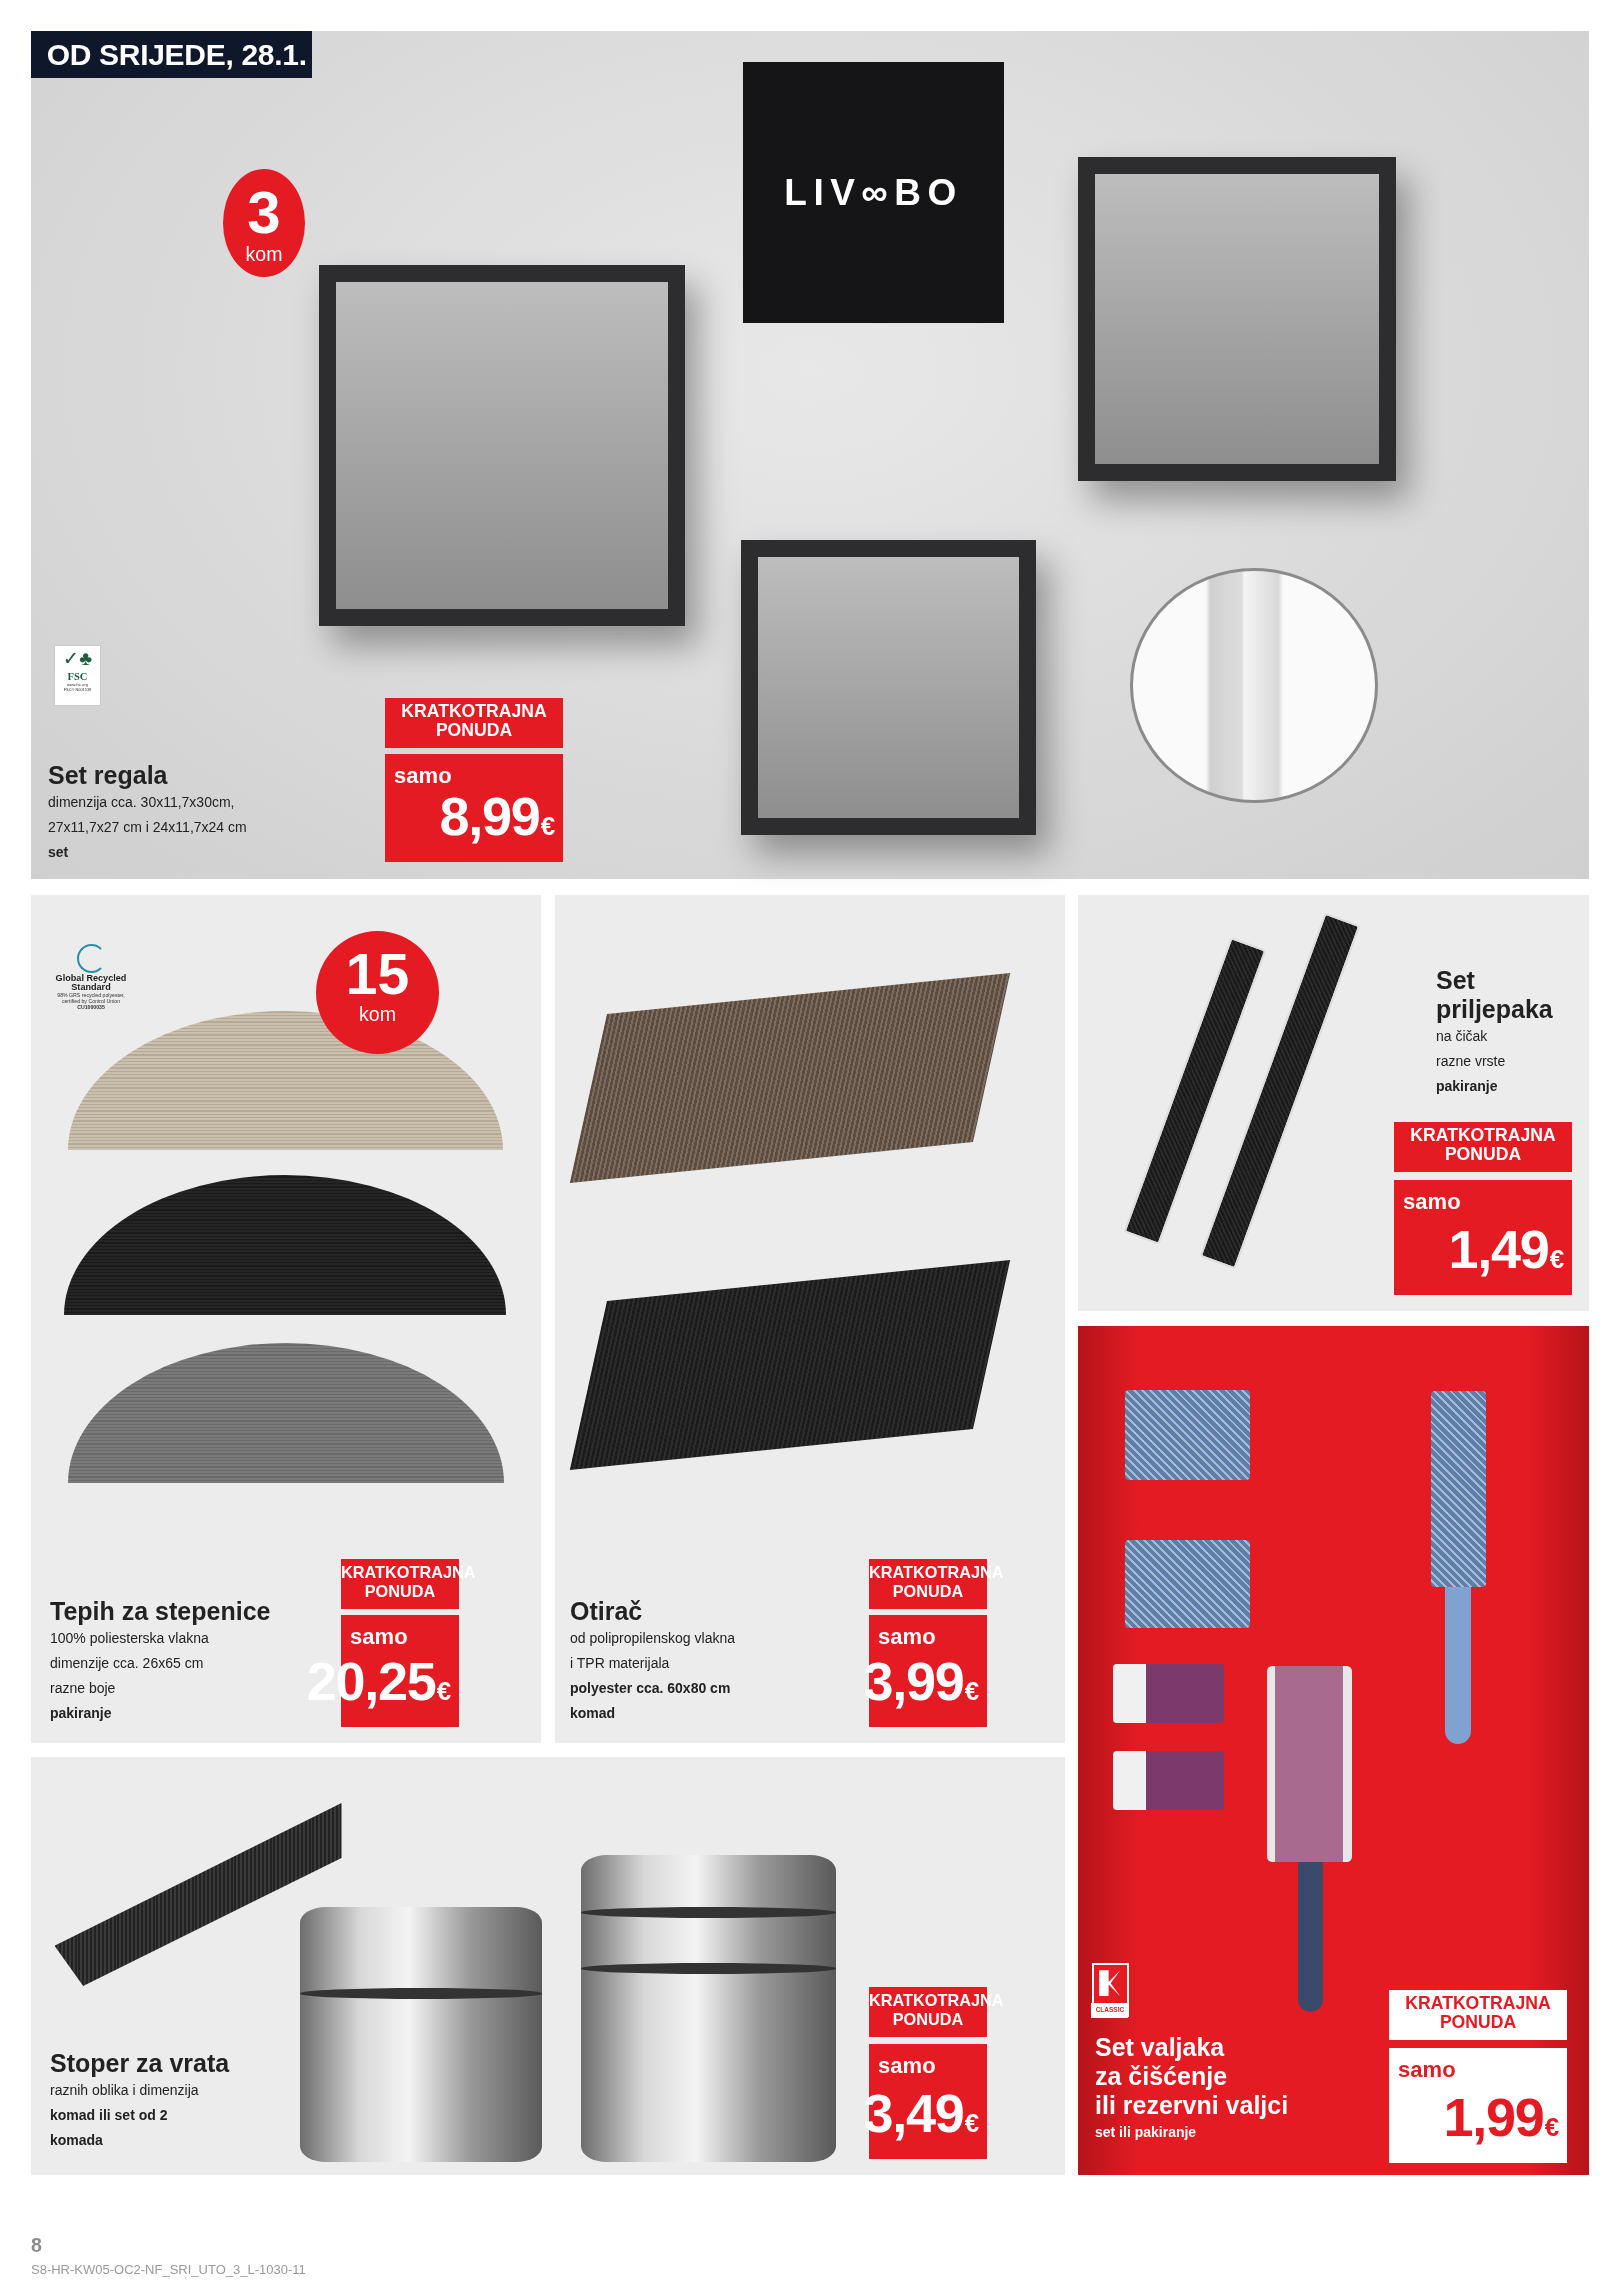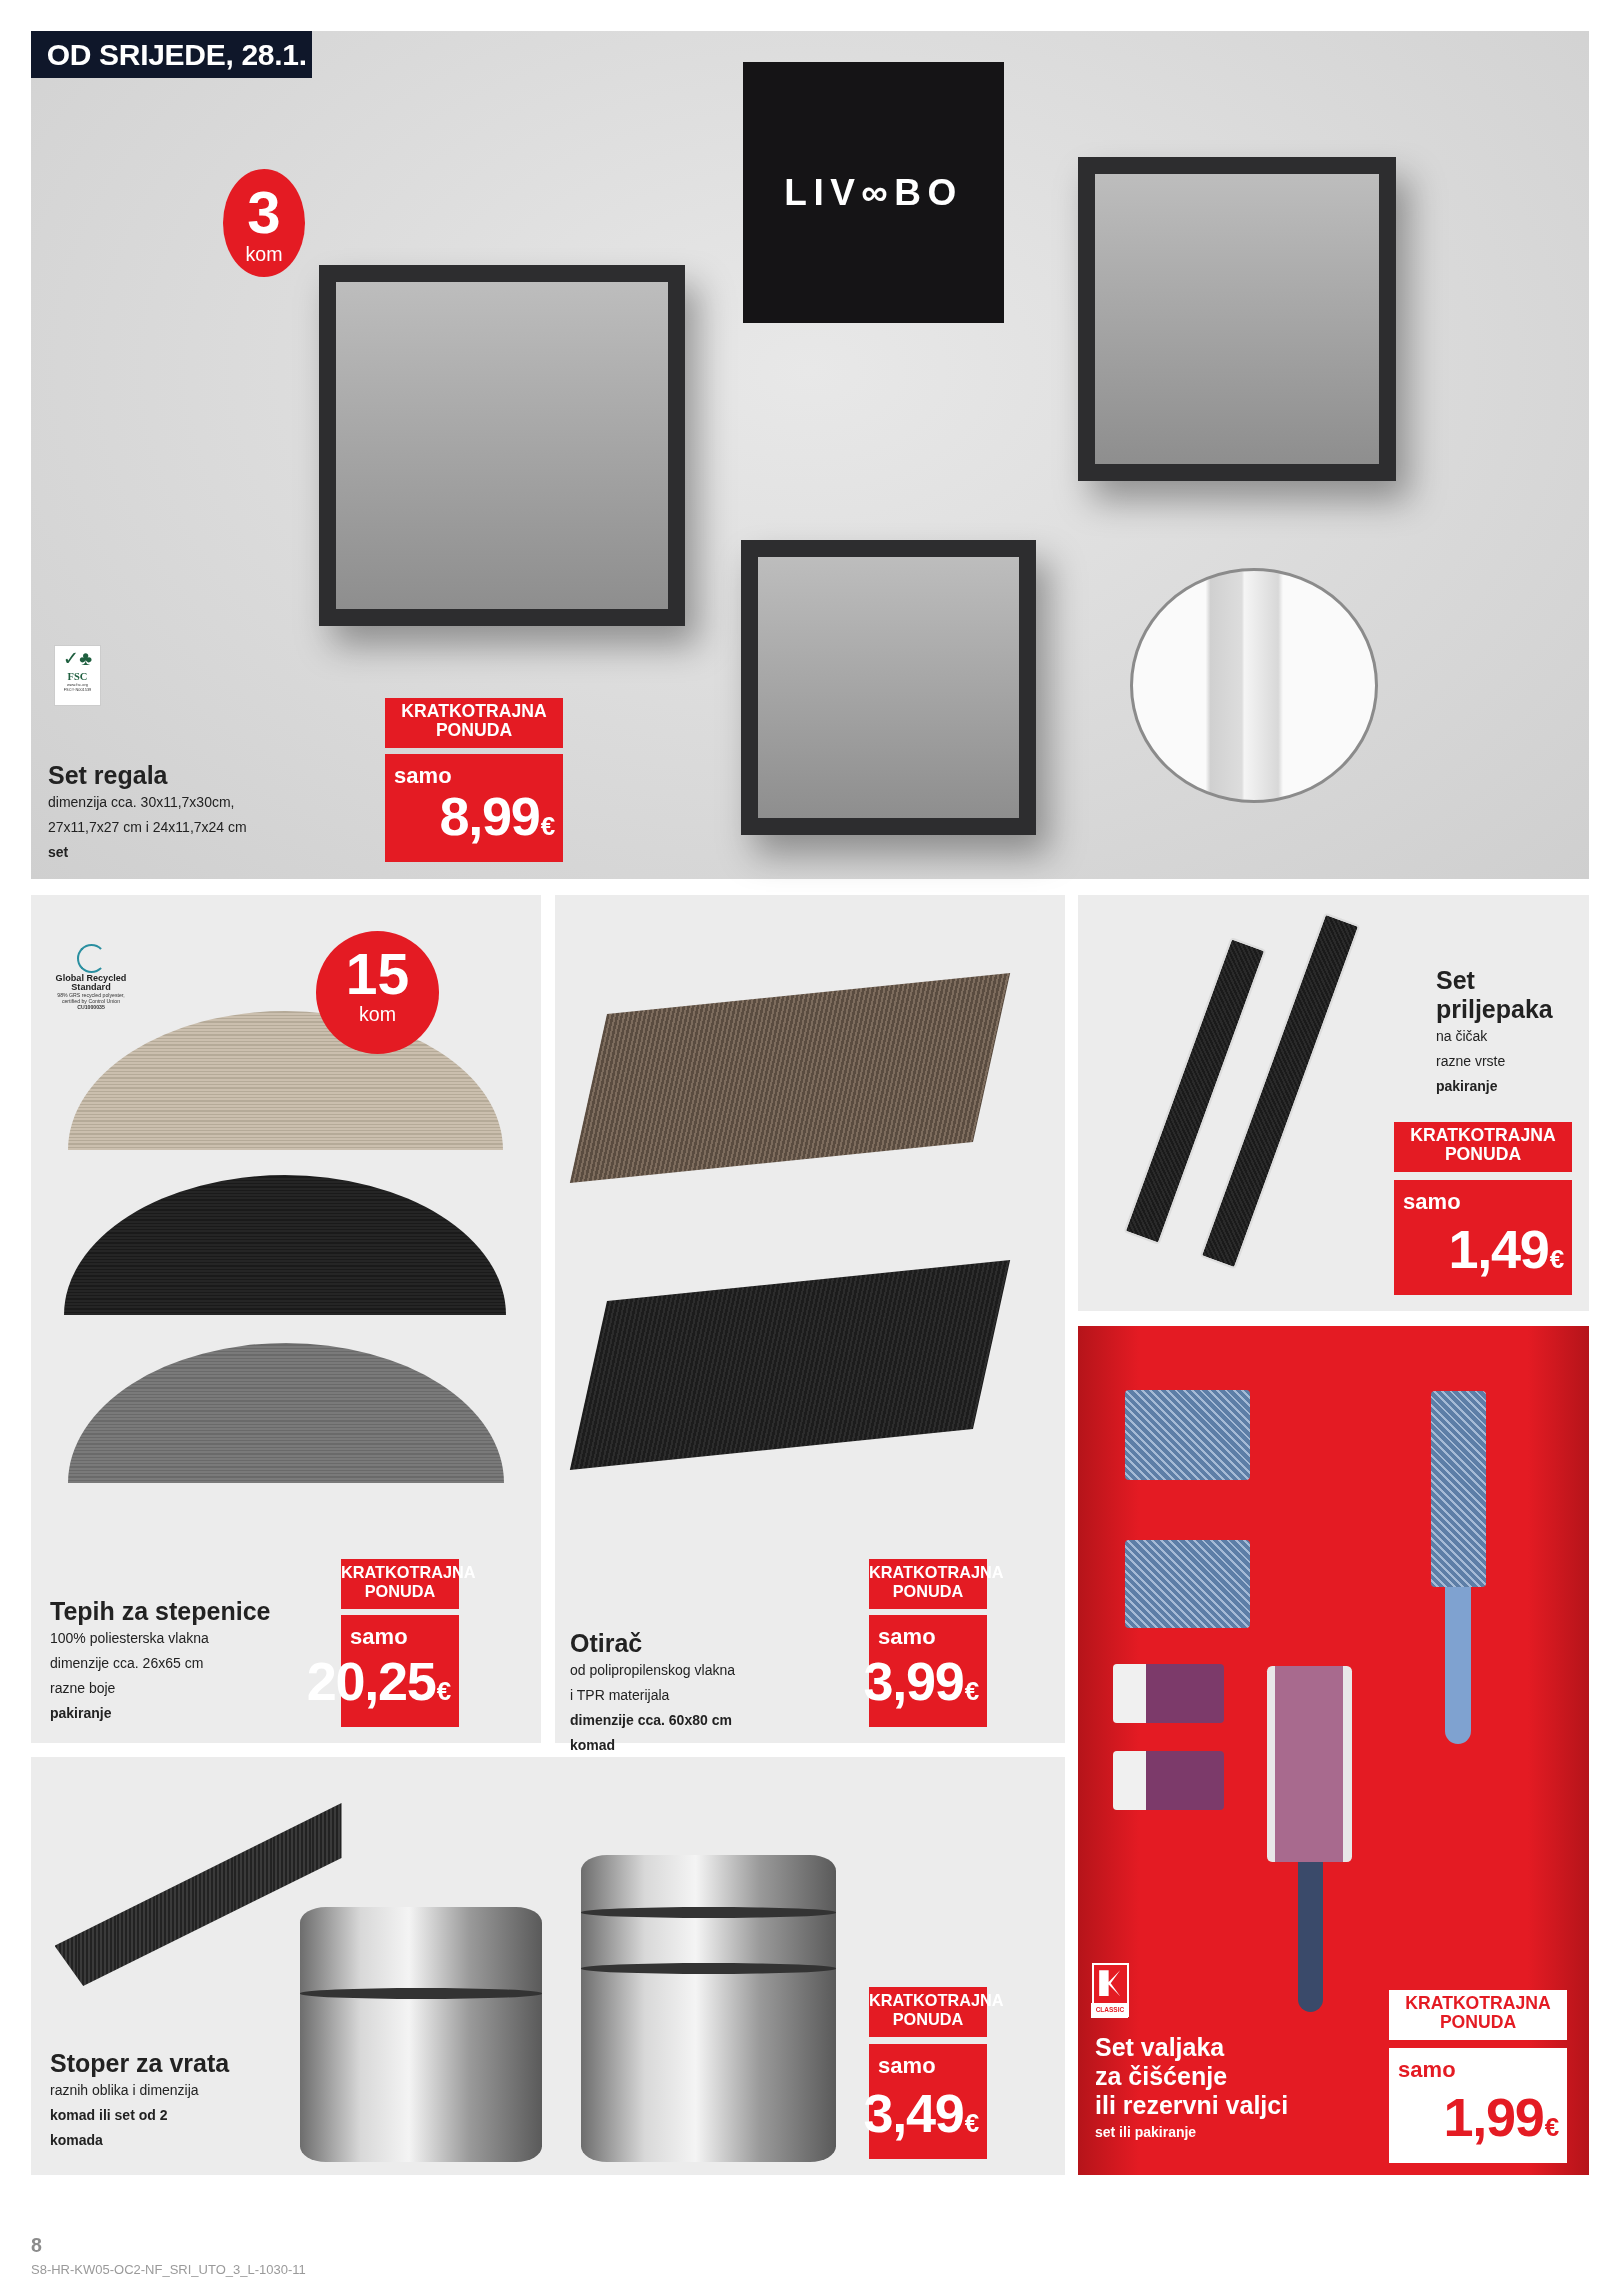--- a/index.html
+++ b/index.html
@@ -144,25 +144,25 @@
 </div>
 <div class="price-box" style="left:341px;top:1615px;width:118px;height:112px;">
   <span class="samo">samo</span>
   <span class="price"><span>20,25</span><span class="cur">€</span></span>
 </div>
 
 <div class="panel" style="left:555px;top:895px;width:510px;height:848px;">
   <div class="doormat" style="left:39px;top:98px;width:392px;height:170px;background:repeating-linear-gradient(90deg,#5a4c40 0 2.6px,#7d6c5d 2.6px 4.6px);"></div>
   <div class="doormat" style="left:39px;top:385px;width:392px;height:170px;background:repeating-linear-gradient(90deg,#1c1c1c 0 2.6px,#2c2c2c 2.6px 4.6px);"></div>
 </div>
-<div style="position:absolute;left:570px;top:1597px;width:301px;margin-top:32px;">
+<div style="position:absolute;left:570px;top:1597px;width:301px;">
   <div class="title">Otirač</div>
   <div class="desc">od polipropilenskog vlakna</div>
   <div class="desc">i TPR materijala</div>
-  <div class="desc bold">dimenzije cca. 60x80 cm</div>
+  <div class="desc bold">polyester cca. 60x80 cm</div>
   <div class="desc bold">komad</div>
 </div>
 <div class="offer-tag" style="left:869px;top:1559px;width:118px;height:50px;font-size:16.3px;">
   <div>KRATKOTRAJNA</div>
     <div>PONUDA</div>
 </div>
 <div class="price-box" style="left:869px;top:1615px;width:118px;height:112px;">
   <span class="samo">samo</span>
   <span class="price"><span>3,99</span><span class="cur">€</span></span>
 </div>

